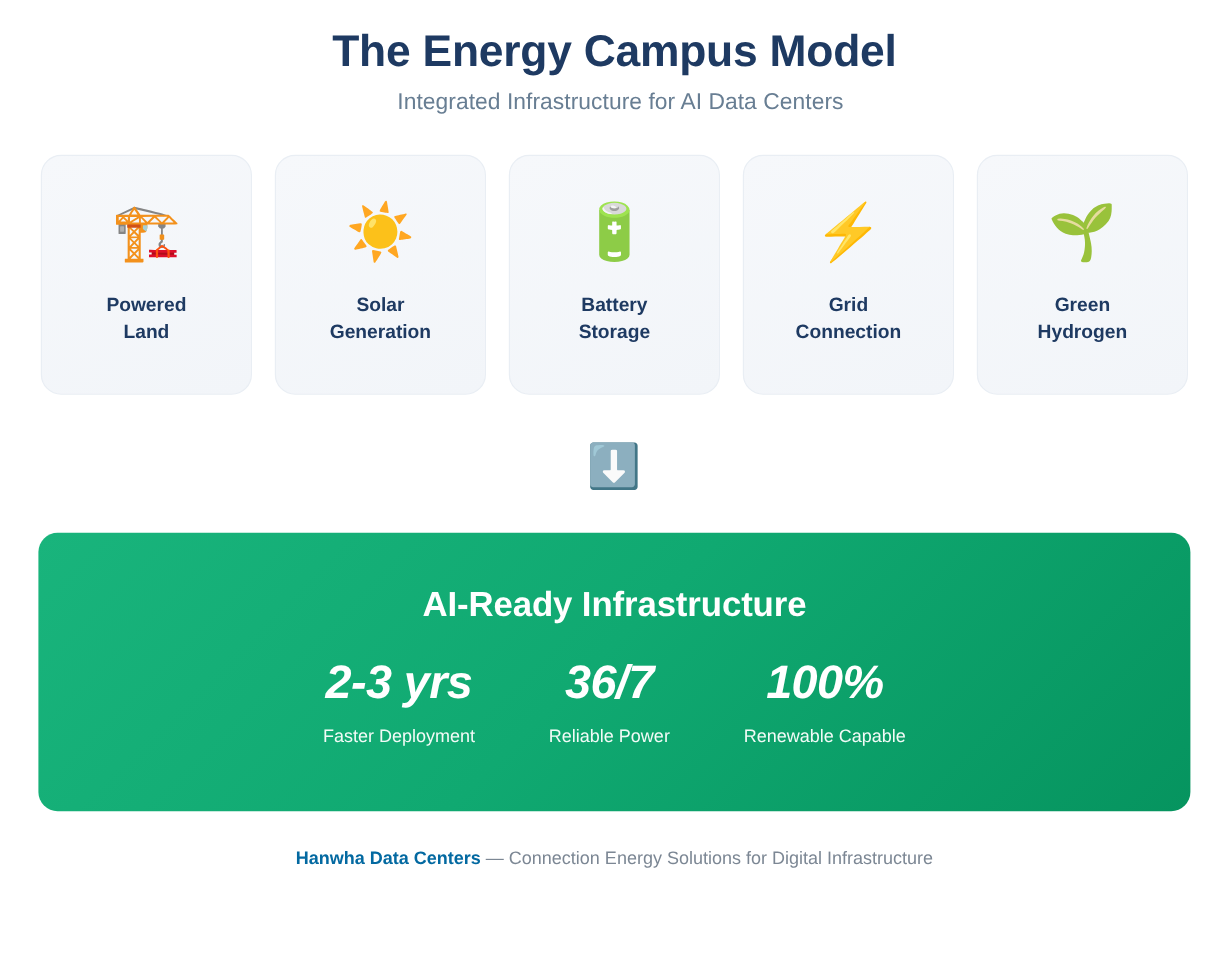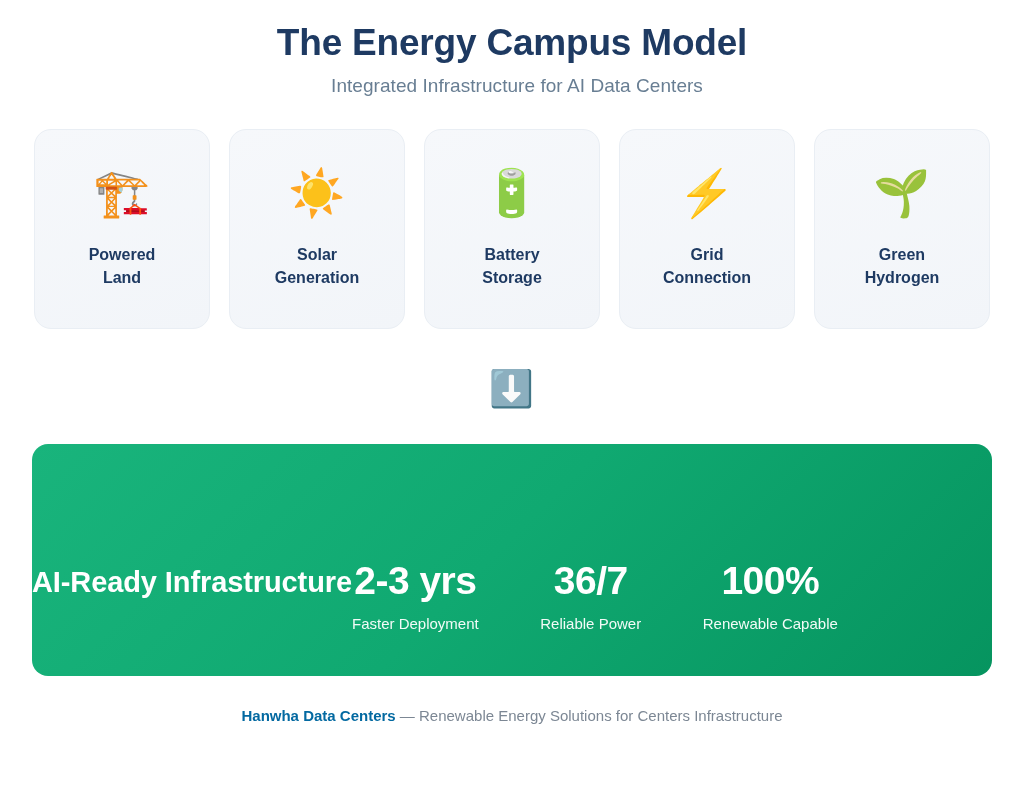--- a/index.html
+++ b/index.html
@@ -98,21 +98,21 @@
     user-select: none;
   }
 
   
   .banner {
     margin: 37px 32px 0 32px;
     height: 232px;
     border-radius: 16px;
     background: linear-gradient(135deg, #19b47c 0%, #10a971 48%, #06945f 100%);
     display: flex;
-    flex-direction: row;
+    flex-direction: column;
     align-items: center;
     padding-top: 44px;
   }
 
   .banner-title {
     font-size: 29px;
     font-weight: bold;
     color: #ffffff;
     letter-spacing: -0.1px;
   }
@@ -130,20 +130,21 @@
     align-items: center;
     min-width: 120px;
   }
 
   .stat-value {
     font-size: 39px;
     font-weight: bold;
     color: #ffffff;
     line-height: 1.08;
     letter-spacing: -0.5px;
+    font-style: italic;
   }
 
   .stat-label {
     margin-top: 13px;
     font-size: 15px;
     font-weight: normal;
     color: #f2fbf7;
     white-space: nowrap;
   }
 
@@ -229,16 +230,16 @@
 
       <div class="stat">
         <div class="stat-value">100%</div>
         <div class="stat-label">Renewable Capable</div>
       </div>
 
     </div>
   </div>
 
   <div class="footer">
-    <span class="footer-brand">Hanwha Data Centers</span><span class="footer-tagline"> — Renewable Energy Solutions for Centers Infrastructure</span>
+    <span class="footer-brand">Hanwha Data Centers</span><span class="footer-tagline"> — Connection Energy Solutions for Digital Infrastructure</span>
   </div>
 
 </div>
 
 </body></html>

